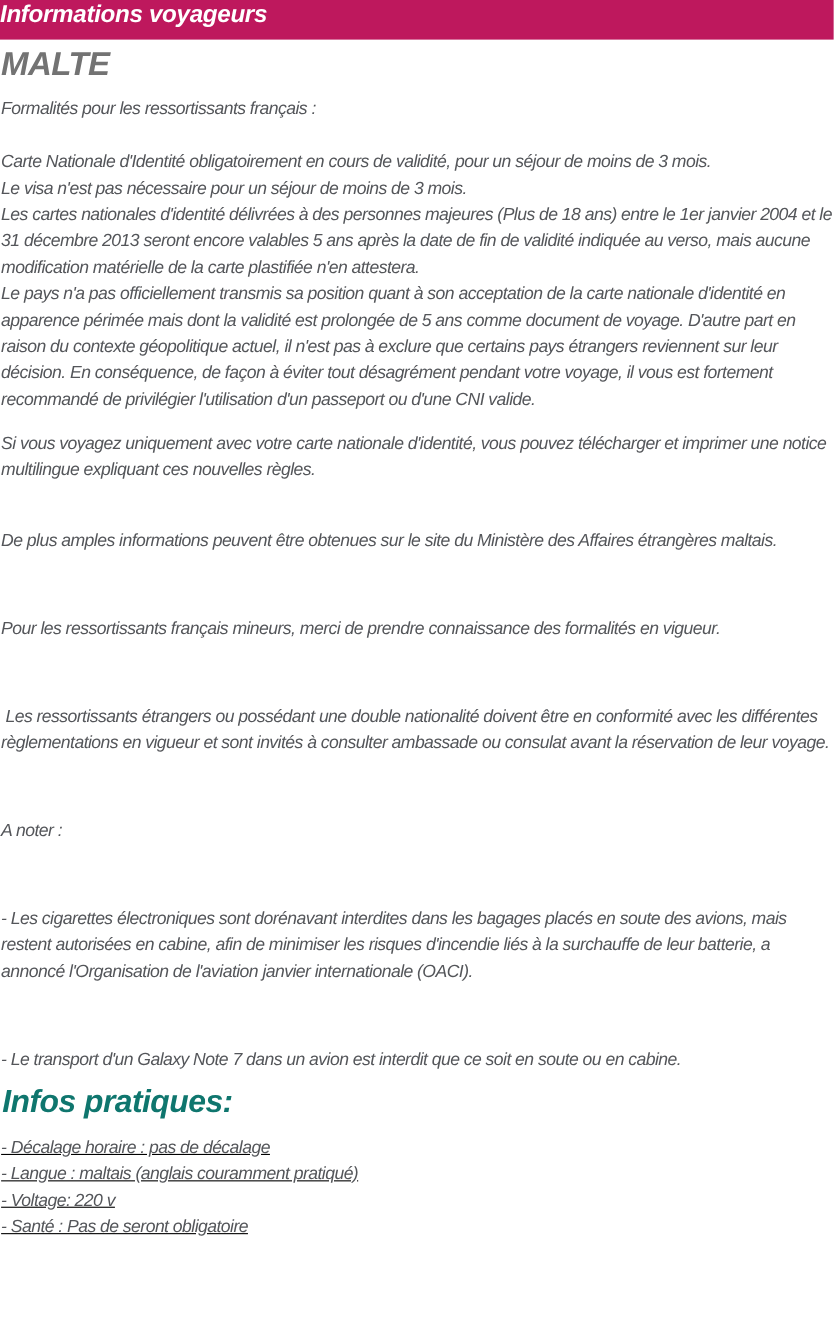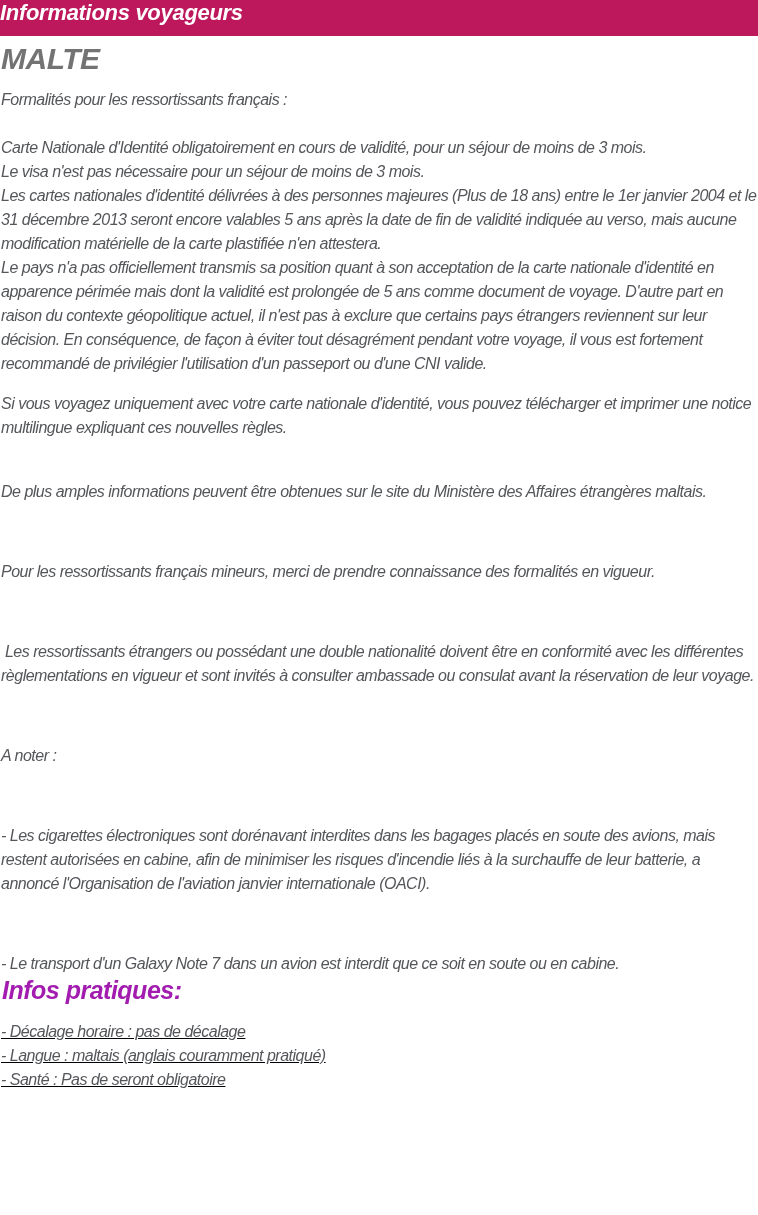--- a/index.html
+++ b/index.html
@@ -47,27 +47,27 @@
     font-style: italic;
     letter-spacing: -0.5px;
     white-space: pre-line;
   }
   p.mt-sm  { margin-top: 12px; }
   p.mt-md  { margin-top: 24px; }
   p.mt-p2  { margin-top: 16px; }
   p.mt-lg  { margin-top: 40px; }
   p.mt-xl  { margin-top: 56px; }
   .section-title {
-    color: #a21caf;
-    font-size: 25px;
+    color: #0f766e;
+    font-size: 29px;
     line-height: 28px;
     font-weight: bold;
     font-style: italic;
     letter-spacing: -0.5px;
-    margin-top: 0;
+    margin-top: 12px;
     padding-left: 1px;
   }
   .practical-list { margin-top: 16px; text-decoration: underline; }
   .practical-list p { margin: 0; }
 </style>
 </head>
 <body>
 
 <header class="header-bar">
   <span class="title">Informations voyageurs</span>
@@ -96,16 +96,17 @@
 
   <p class="mt-xl">- Les cigarettes électroniques sont dorénavant interdites dans les bagages placés en soute des avions, mais restent autorisées en cabine, afin de minimiser les risques d'incendie liés à la surchauffe de leur batterie, a annoncé l'Organisation de l'aviation janvier internationale (OACI).</p>
 
   <p class="mt-xl">- Le transport d'un Galaxy Note 7 dans un avion est interdit que ce soit en soute ou en cabine.</p>
 
   <h2 class="section-title">Infos pratiques:</h2>
 
   <div class="practical-list">
     <p>- Décalage horaire : pas de décalage</p>
     <p>- Langue : maltais (anglais couramment pratiqué)</p>
+    <p>- Voltage: 220 v</p>
     <p>- Santé : Pas de seront obligatoire</p>
   </div>
 
 </main>
 
 </body></html>

